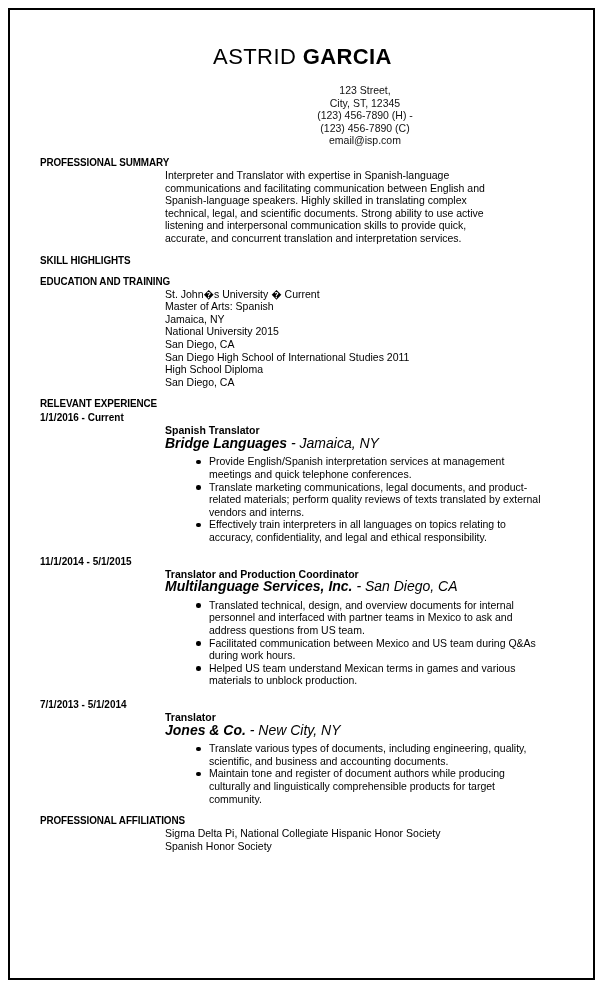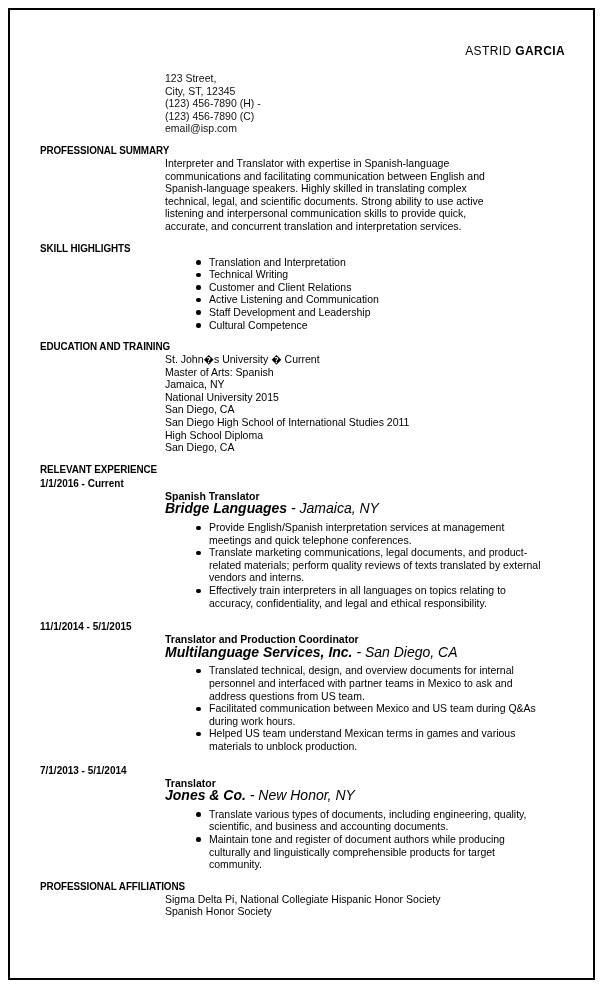--- a/index.html
+++ b/index.html
@@ -21,34 +21,35 @@
     background: #ffffff;
   }
   .page-inner {
     position: absolute;
     left: 0; top: 0; right: 0; bottom: 0;
     padding: 22px 28px 10px 30px;
   }
 
   
   .name-line {
-    text-align: right;
-    font-size: 12px;
+    text-align: center;
+    font-size: 22px;
     letter-spacing: 0.4px;
     margin: 12px 0 14px 0;
     white-space: nowrap;
   }
   .name-first { font-weight: 300; }
   .name-last  { font-weight: bold; }
 
   .contact-block {
     margin-left: 125px;
     font-size: 10.5px;
     line-height: 12.6px;
     color: #111;
+    text-align: center;
   }
   .contact-line { white-space: nowrap; }
 
   
   .section { margin-top: 9px; }
   .section-title {
     font-size: 10.5px;
     font-weight: bold;
     letter-spacing: -0.1px;
     text-transform: uppercase;
@@ -140,28 +141,20 @@
 
     <div class="section">
       <div class="section-title">PROFESSIONAL SUMMARY</div>
       <div class="indent">
         <div class="para">Interpreter and Translator with expertise in Spanish-language communications and facilitating communication between English and Spanish-language speakers. Highly skilled in translating complex technical, legal, and scientific documents. Strong ability to use active listening and interpersonal communication skills to provide quick, accurate, and concurrent translation and interpretation services.</div>
       </div>
     </div>
 
     <div class="section">
       <div class="section-title">SKILL HIGHLIGHTS</div>
-      <ul class="bullets">
-        <li>Translation and Interpretation</li>
-        <li>Technical Writing</li>
-        <li>Customer and Client Relations</li>
-        <li>Active Listening and Communication</li>
-        <li>Staff Development and Leadership</li>
-        <li>Cultural Competence</li>
-      </ul>
     </div>
 
     <div class="section">
       <div class="section-title">EDUCATION AND TRAINING</div>
       <div class="indent">
         <div class="edu-line">St. John�s University � Current</div>
         <div class="edu-line">Master of Arts: Spanish</div>
         <div class="edu-line">Jamaica, NY</div>
         <div class="edu-line">National University 2015</div>
         <div class="edu-line">San Diego, CA</div>
@@ -209,21 +202,21 @@
       </div>
 
       <div class="job-gap"></div>
 
       <div class="job">
         <div class="job-dates">7/1/2013 - 5/1/2014</div>
         <div class="job-body">
           <div class="job-title">Translator</div>
           <div class="job-org">
             <span class="org-name">Jones &amp; Co.</span>
-            <span class="org-loc">- New Honor, NY</span>
+            <span class="org-loc">- New City, NY</span>
           </div>
         </div>
         <ul class="bullets">
           <li>Translate various types of documents, including engineering, quality, scientific, and business and accounting documents.</li>
           <li>Maintain tone and register of document authors while producing culturally and linguistically comprehensible products for target community.</li>
         </ul>
       </div>
     </div>
 
     <div class="section">

